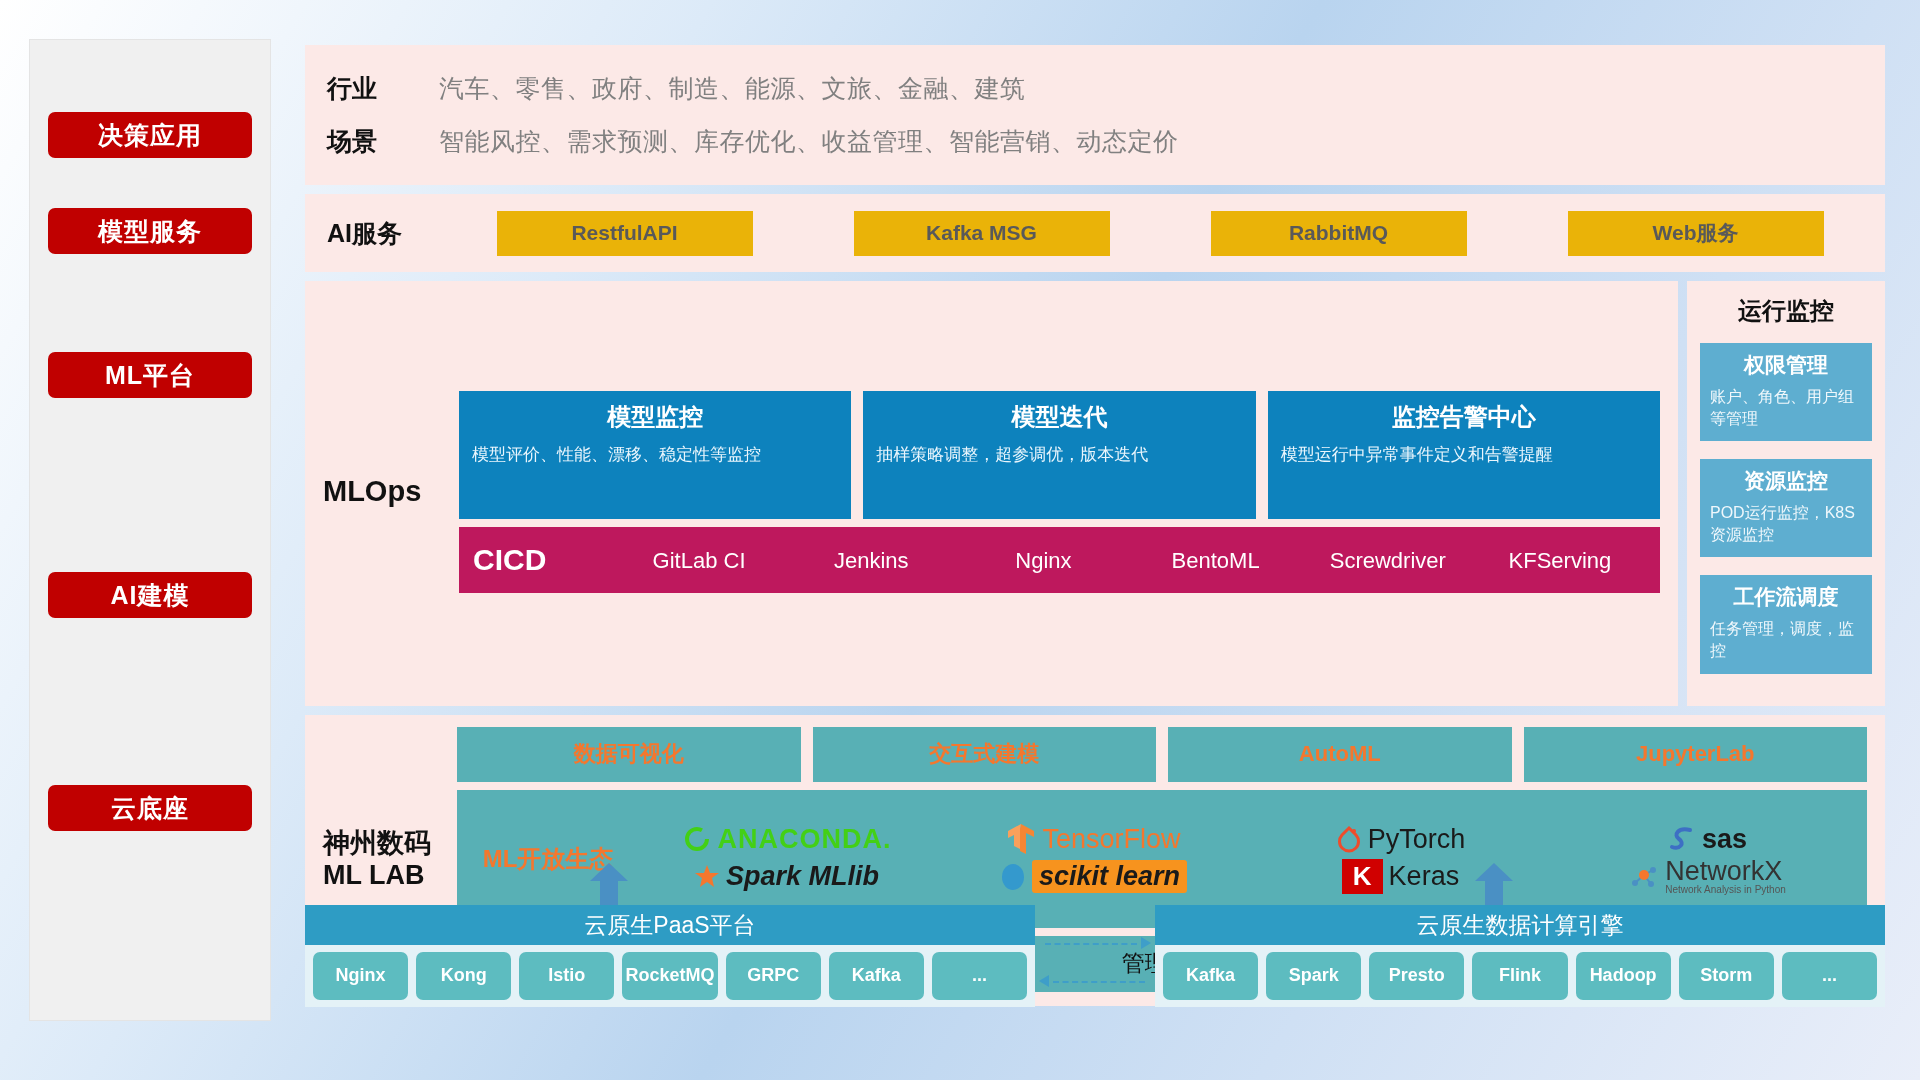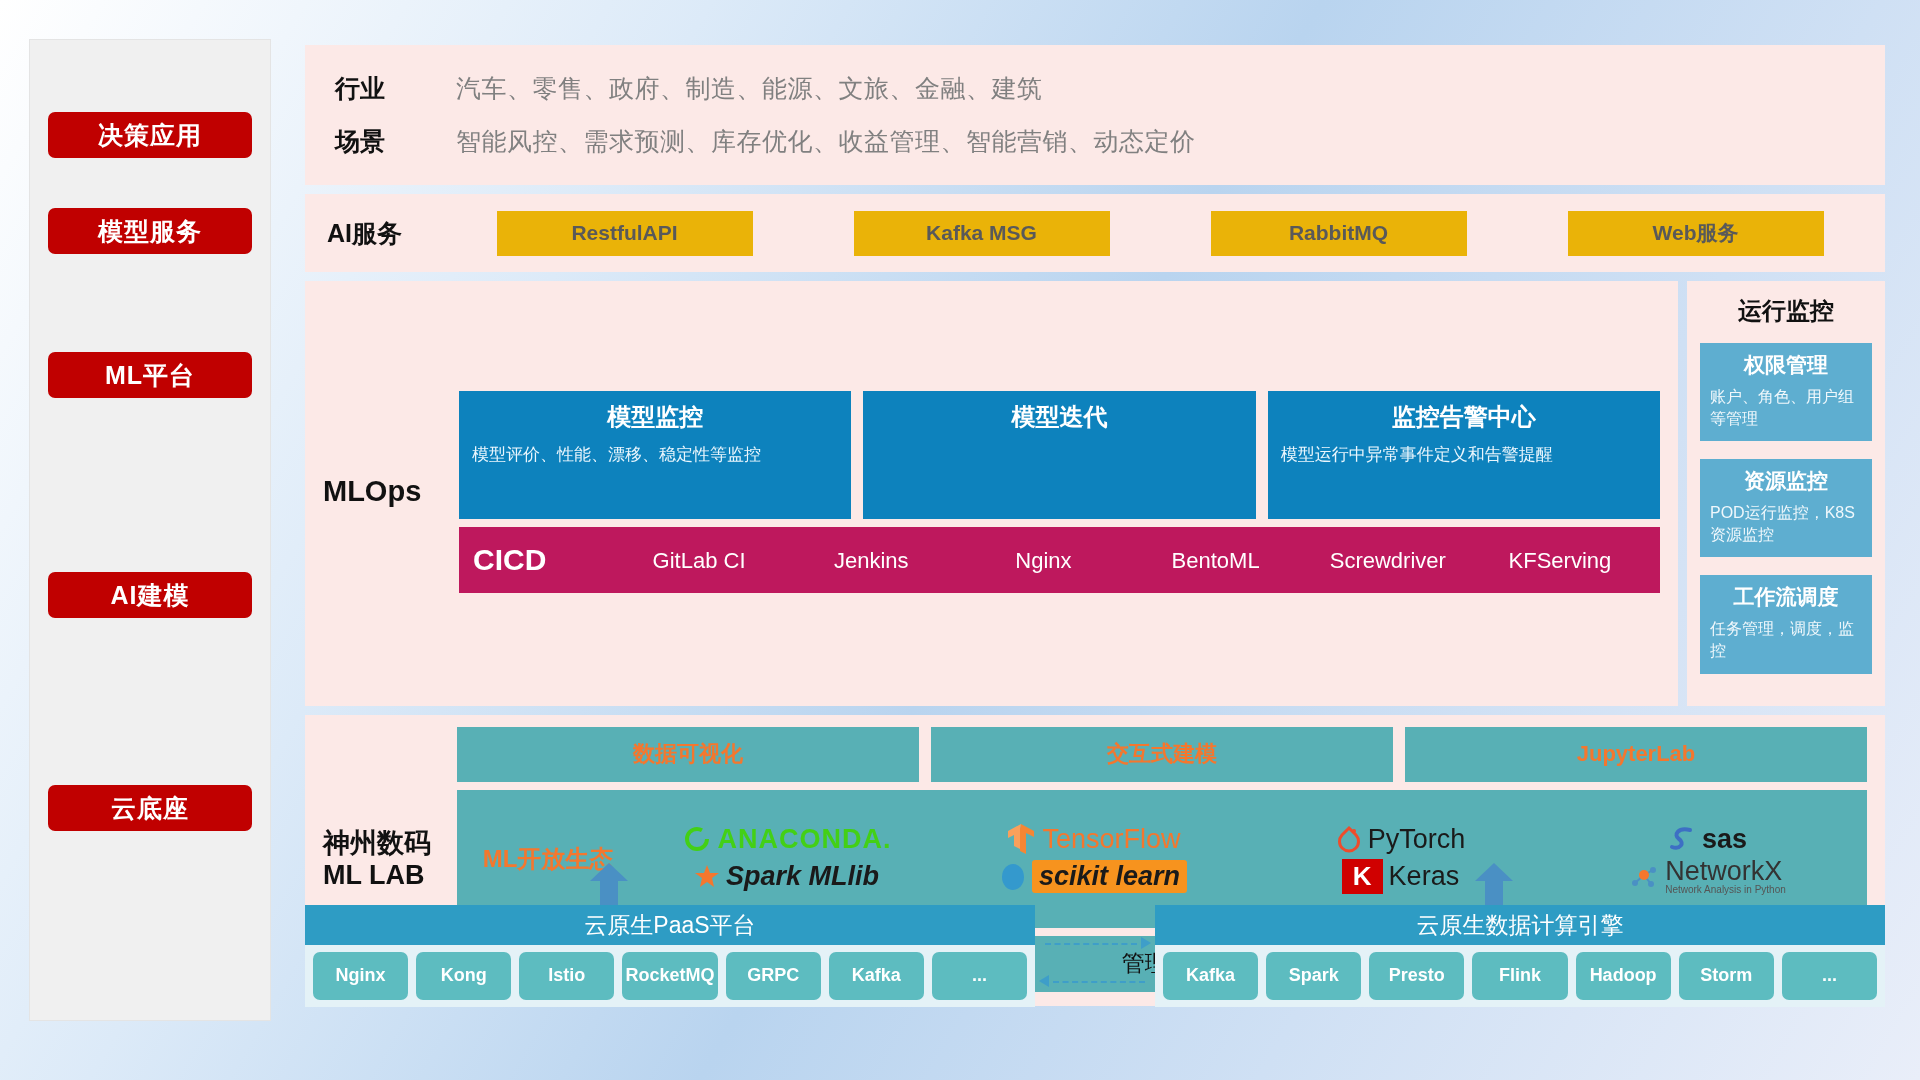--- a/index.html
+++ b/index.html
@@ -37,21 +37,21 @@
     position: relative;
   }
   .band-label {
     font-size: 25px; font-weight: bold; color: #111;
     line-height: 1.24;
   }
 
   
   #band-application { height: 140px; display: flex; align-items: center; padding: 0 22px; }
   .app-grid { display: flex; flex-direction: column; gap: 20px; width: 100%; }
-  .app-row { display: flex; align-items: center; gap: 35px; margin-left: 8px; }
+  .app-row { display: flex; align-items: center; gap: 26px; }
   .app-row .k { width: 86px; flex: none; font-size: 25px; font-weight: bold; color: #111; }
   .app-row .v { font-size: 25px; color: #808080; letter-spacing: .5px; }
 
   
   #band-service { height: 78px; display: flex; align-items: center; padding: 0 22px; gap: 0; }
   #band-service .band-label { width: 120px; flex: none; }
   .svc-wrap { flex: 1; display: flex; justify-content: space-around; gap: 22px; padding-left: 10px; }
   .svc-chip {
     flex: 1; max-width: 256px; height: 45px;
     background: #eab308; color: #595959;
@@ -203,20 +203,21 @@
     <div id="band-mlops">
       <div class="band-label">MLOps</div>
       <div class="mlops-right">
         <div class="mlops-cards">
           <div class="mlops-card">
             <div class="t">模型监控</div>
             <div class="d">模型评价、性能、漂移、稳定性等监控</div>
           </div>
           <div class="mlops-card">
             <div class="t">模型迭代</div>
+            <div class="d">抽样策略调整，超参调优，版本迭代</div>
           </div>
           <div class="mlops-card">
             <div class="t">监控告警中心</div>
             <div class="d">模型运行中异常事件定义和告警提醒</div>
           </div>
         </div>
         <div class="cicd-bar">
           <div class="cicd-title">CICD</div>
           <div class="cicd-items">
             <span>GitLab CI</span>
@@ -248,20 +249,21 @@
   </div>
 
   <div class="band" id="band-lab">
     <div class="band-label" style="white-space:pre-line">神州数码
 ML LAB</div>
     <div class="lab-right">
 
       <div class="lab-tools">
         <div class="lab-tool">数据可视化</div>
         <div class="lab-tool">交互式建模</div>
+        <div class="lab-tool">AutoML</div>
         <div class="lab-tool">JupyterLab</div>
       </div>
 
       <div class="lab-eco">
         <div class="eco-label">ML开放生态</div>
         <div class="eco-logos">
 
           <div class="logo">
             <svg width="30" height="30" viewBox="0 0 30 30">
               <circle cx="15" cy="15" r="10" fill="none" stroke="#43d016" stroke-width="4" stroke-dasharray="52 12"></circle>

